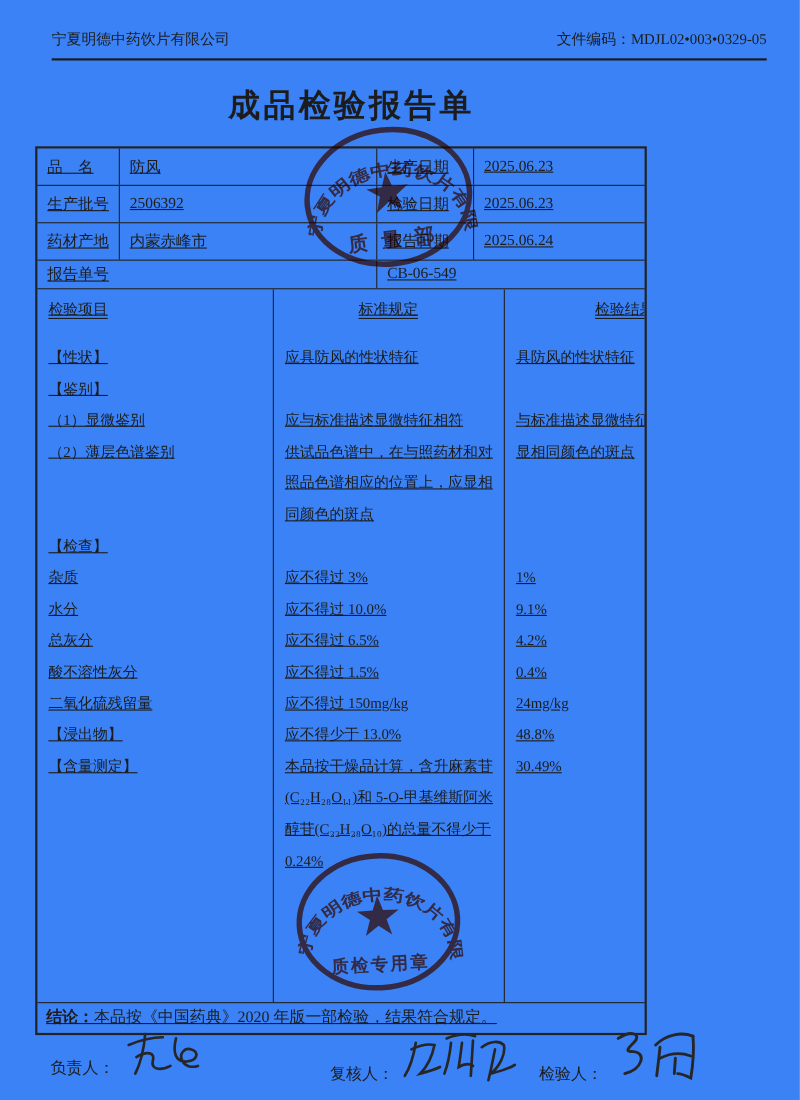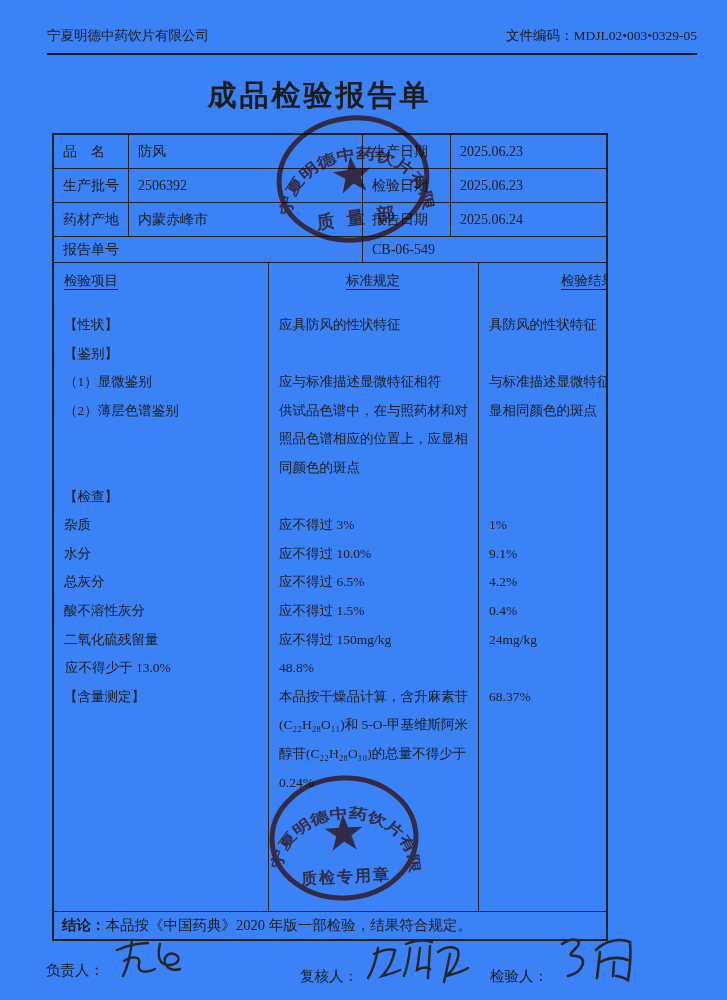--- a/index.html
+++ b/index.html
@@ -21,24 +21,25 @@
     font-size:13.5px;
   }
   
   .report-title{
     position:absolute;left:0;top:76px;width:639px;
     text-align:center;
     font-size:29px;font-weight:700;letter-spacing:3px;
   }
   
   .doc-table{
-    position:absolute;left:52px;top:133px;width:556px;
+    position:absolute;left:32px;top:133px;width:556px;
     border:2px solid #222;
     box-sizing:border-box;
     font-size:14px;
+    text-decoration:underline;
   }
   .irow{display:grid;border-bottom:1px solid #222;}
   .irow-4{grid-template-columns:74px 234px 88px 244px;height:33px;}
   .irow-2{grid-template-columns:308px 332px;height:25px;}
   .icell{display:flex;align-items:center;padding-left:9px;box-sizing:border-box;}
   .icell + .icell{border-left:1px solid #222;}
   .irow-2 .icell{border-left:none;}
   .irow-2 .icell.sep{border-left:1px solid #222;}
   
   .main-area{
@@ -186,28 +187,29 @@
             <div class="cell c3">0.4%</div>
           </div>
 
           <div class="mrow">
             <div class="cell c1">二氧化硫残留量</div>
             <div class="cell c2">应不得过 150mg/kg</div>
             <div class="cell c3">24mg/kg</div>
           </div>
 
           <div class="mrow">
+            <div class="cell c1">【浸出物】</div>
             <div class="cell c2">应不得少于 13.0%</div>
             <div class="cell c3">48.8%</div>
           </div>
 
           <div class="mrow">
             <div class="cell c1">【含量测定】</div>
             <div class="cell c2">本品按干燥品计算，含升麻素苷(C₂₂H₂₈O₁₁)和 5-O-甲基维斯阿米醇苷(C₂₂H₂₈O₁₀)的总量不得少于 0.24%</div>
-            <div class="cell c3">68.37%</div>
+            <div class="cell c3">30.49%</div>
           </div>
         </div>
     </div>
 
     <div class="conclusion">
       <b>结论：</b><span>本品按《中国药典》2020 年版一部检验，结果符合规定。</span>
     </div>
   </div>
 
   <svg class="stamp stamp-top" width="160" height="134" viewBox="0 0 160 134">

